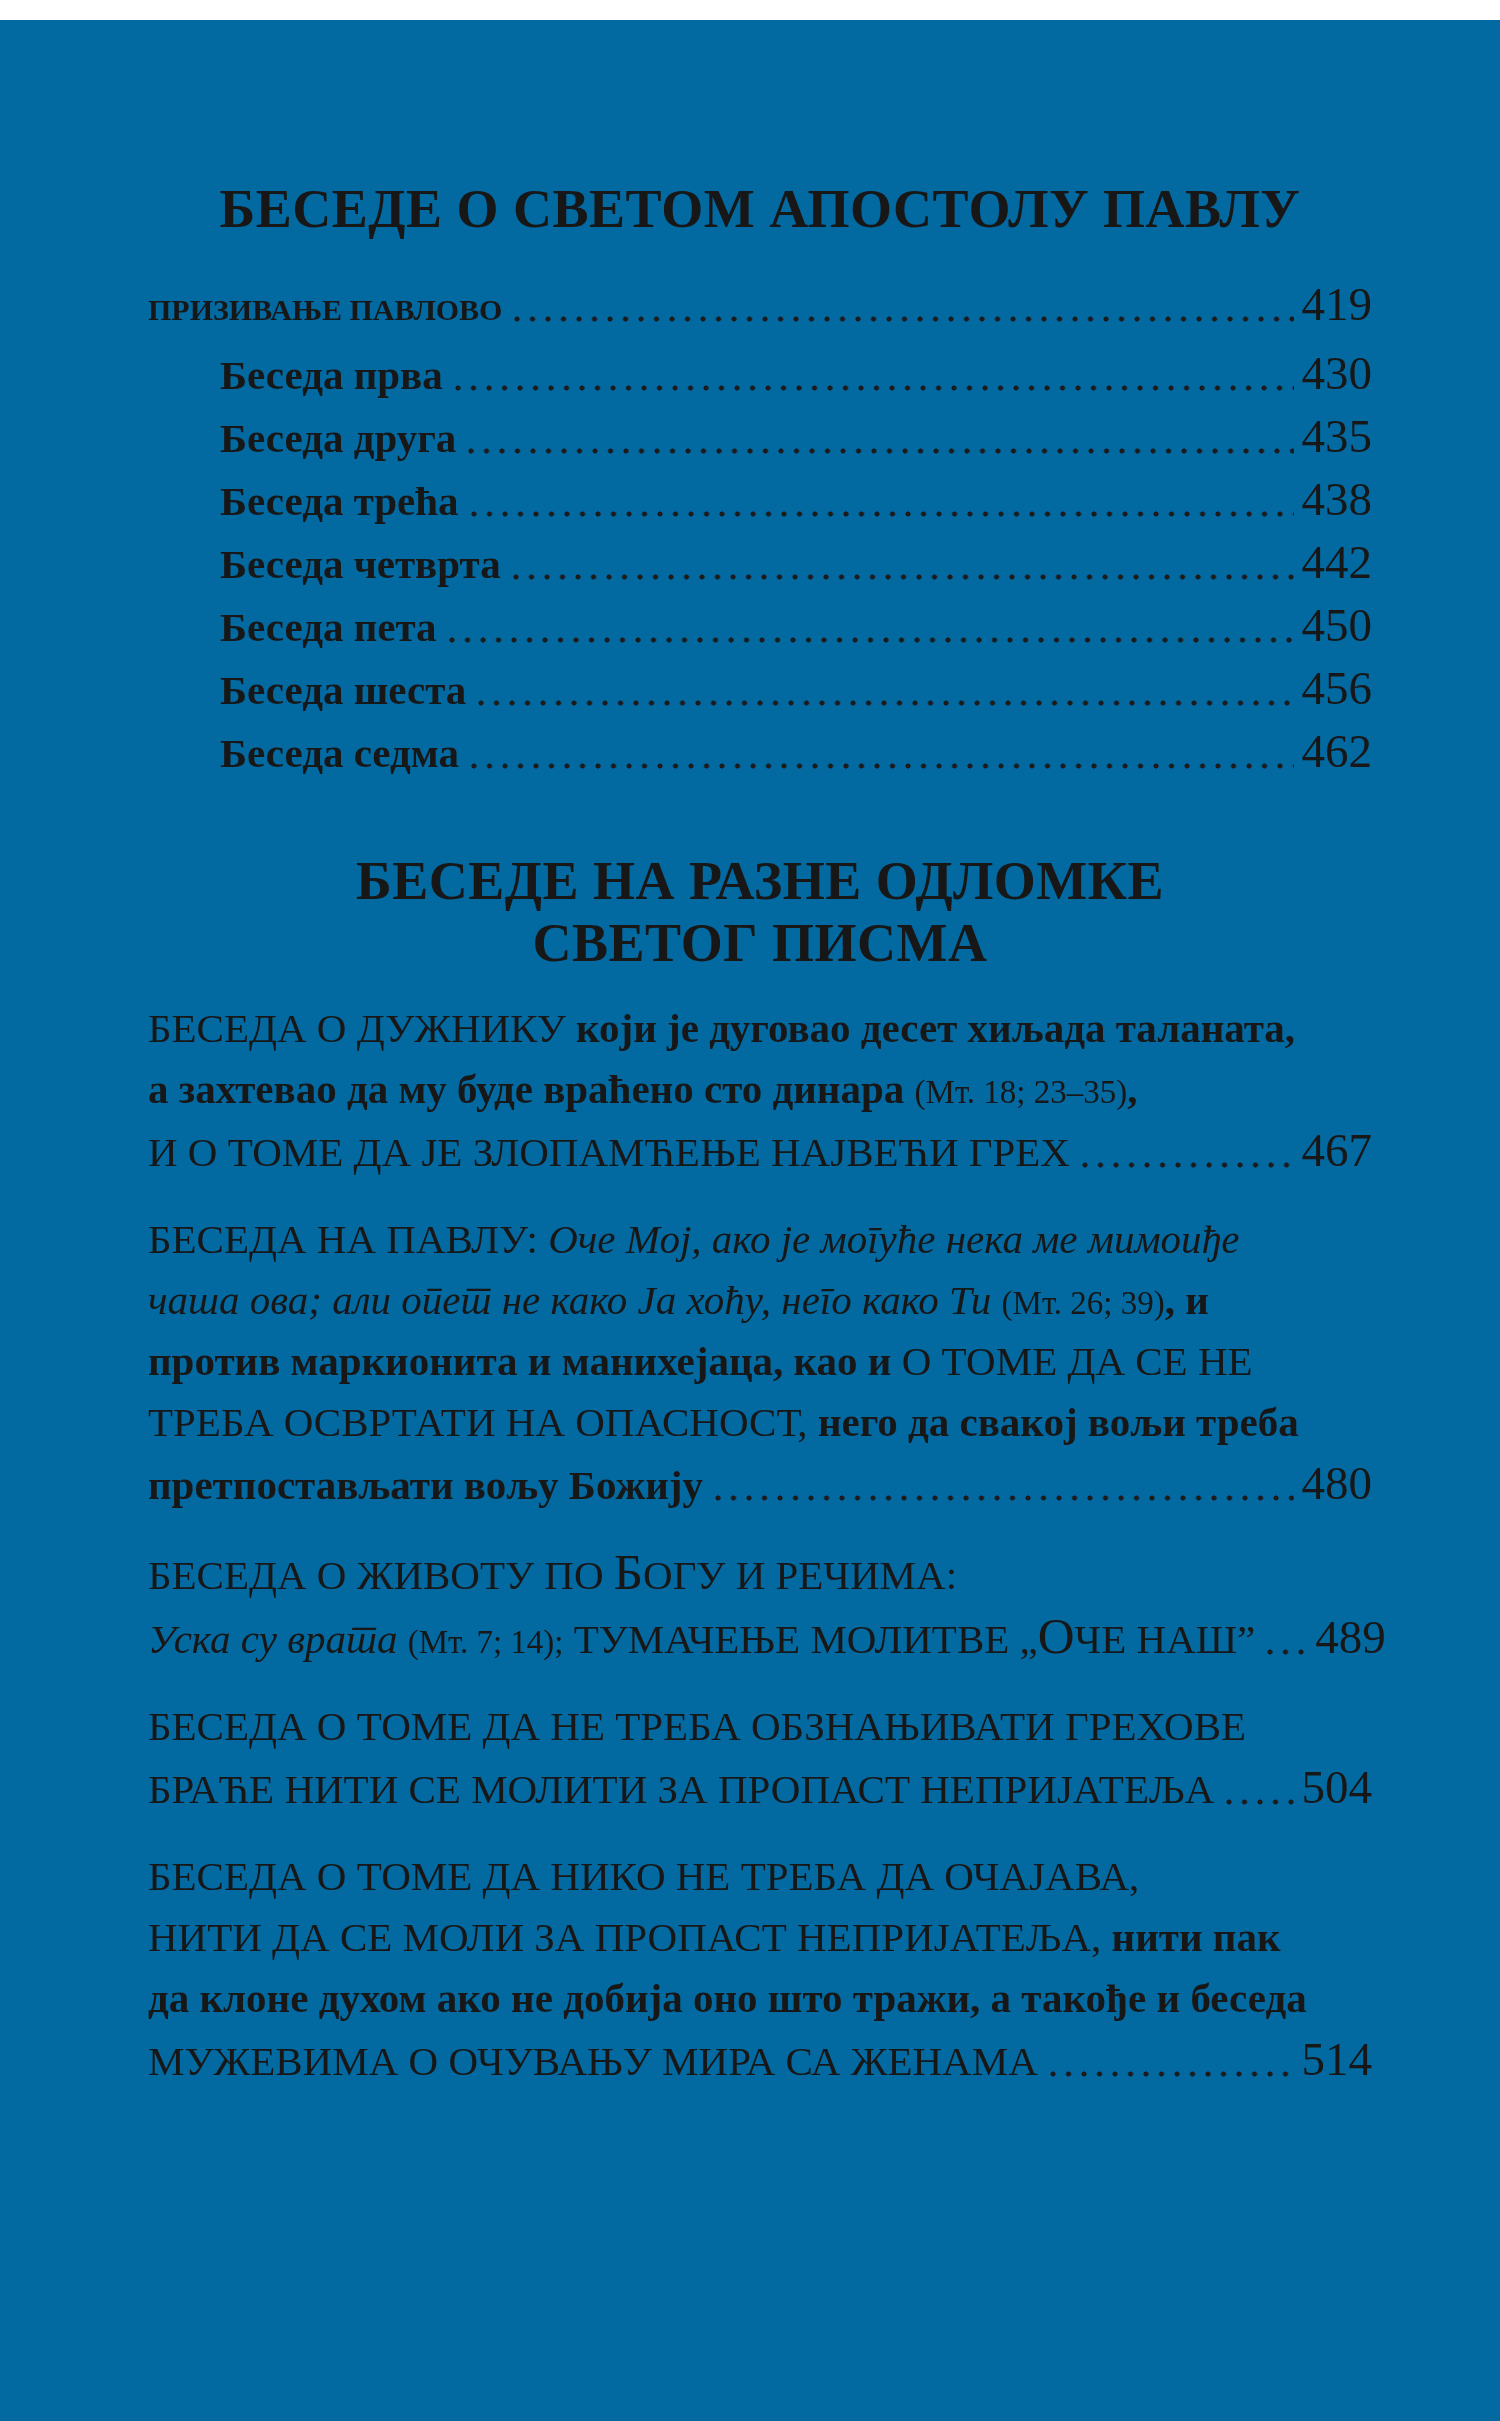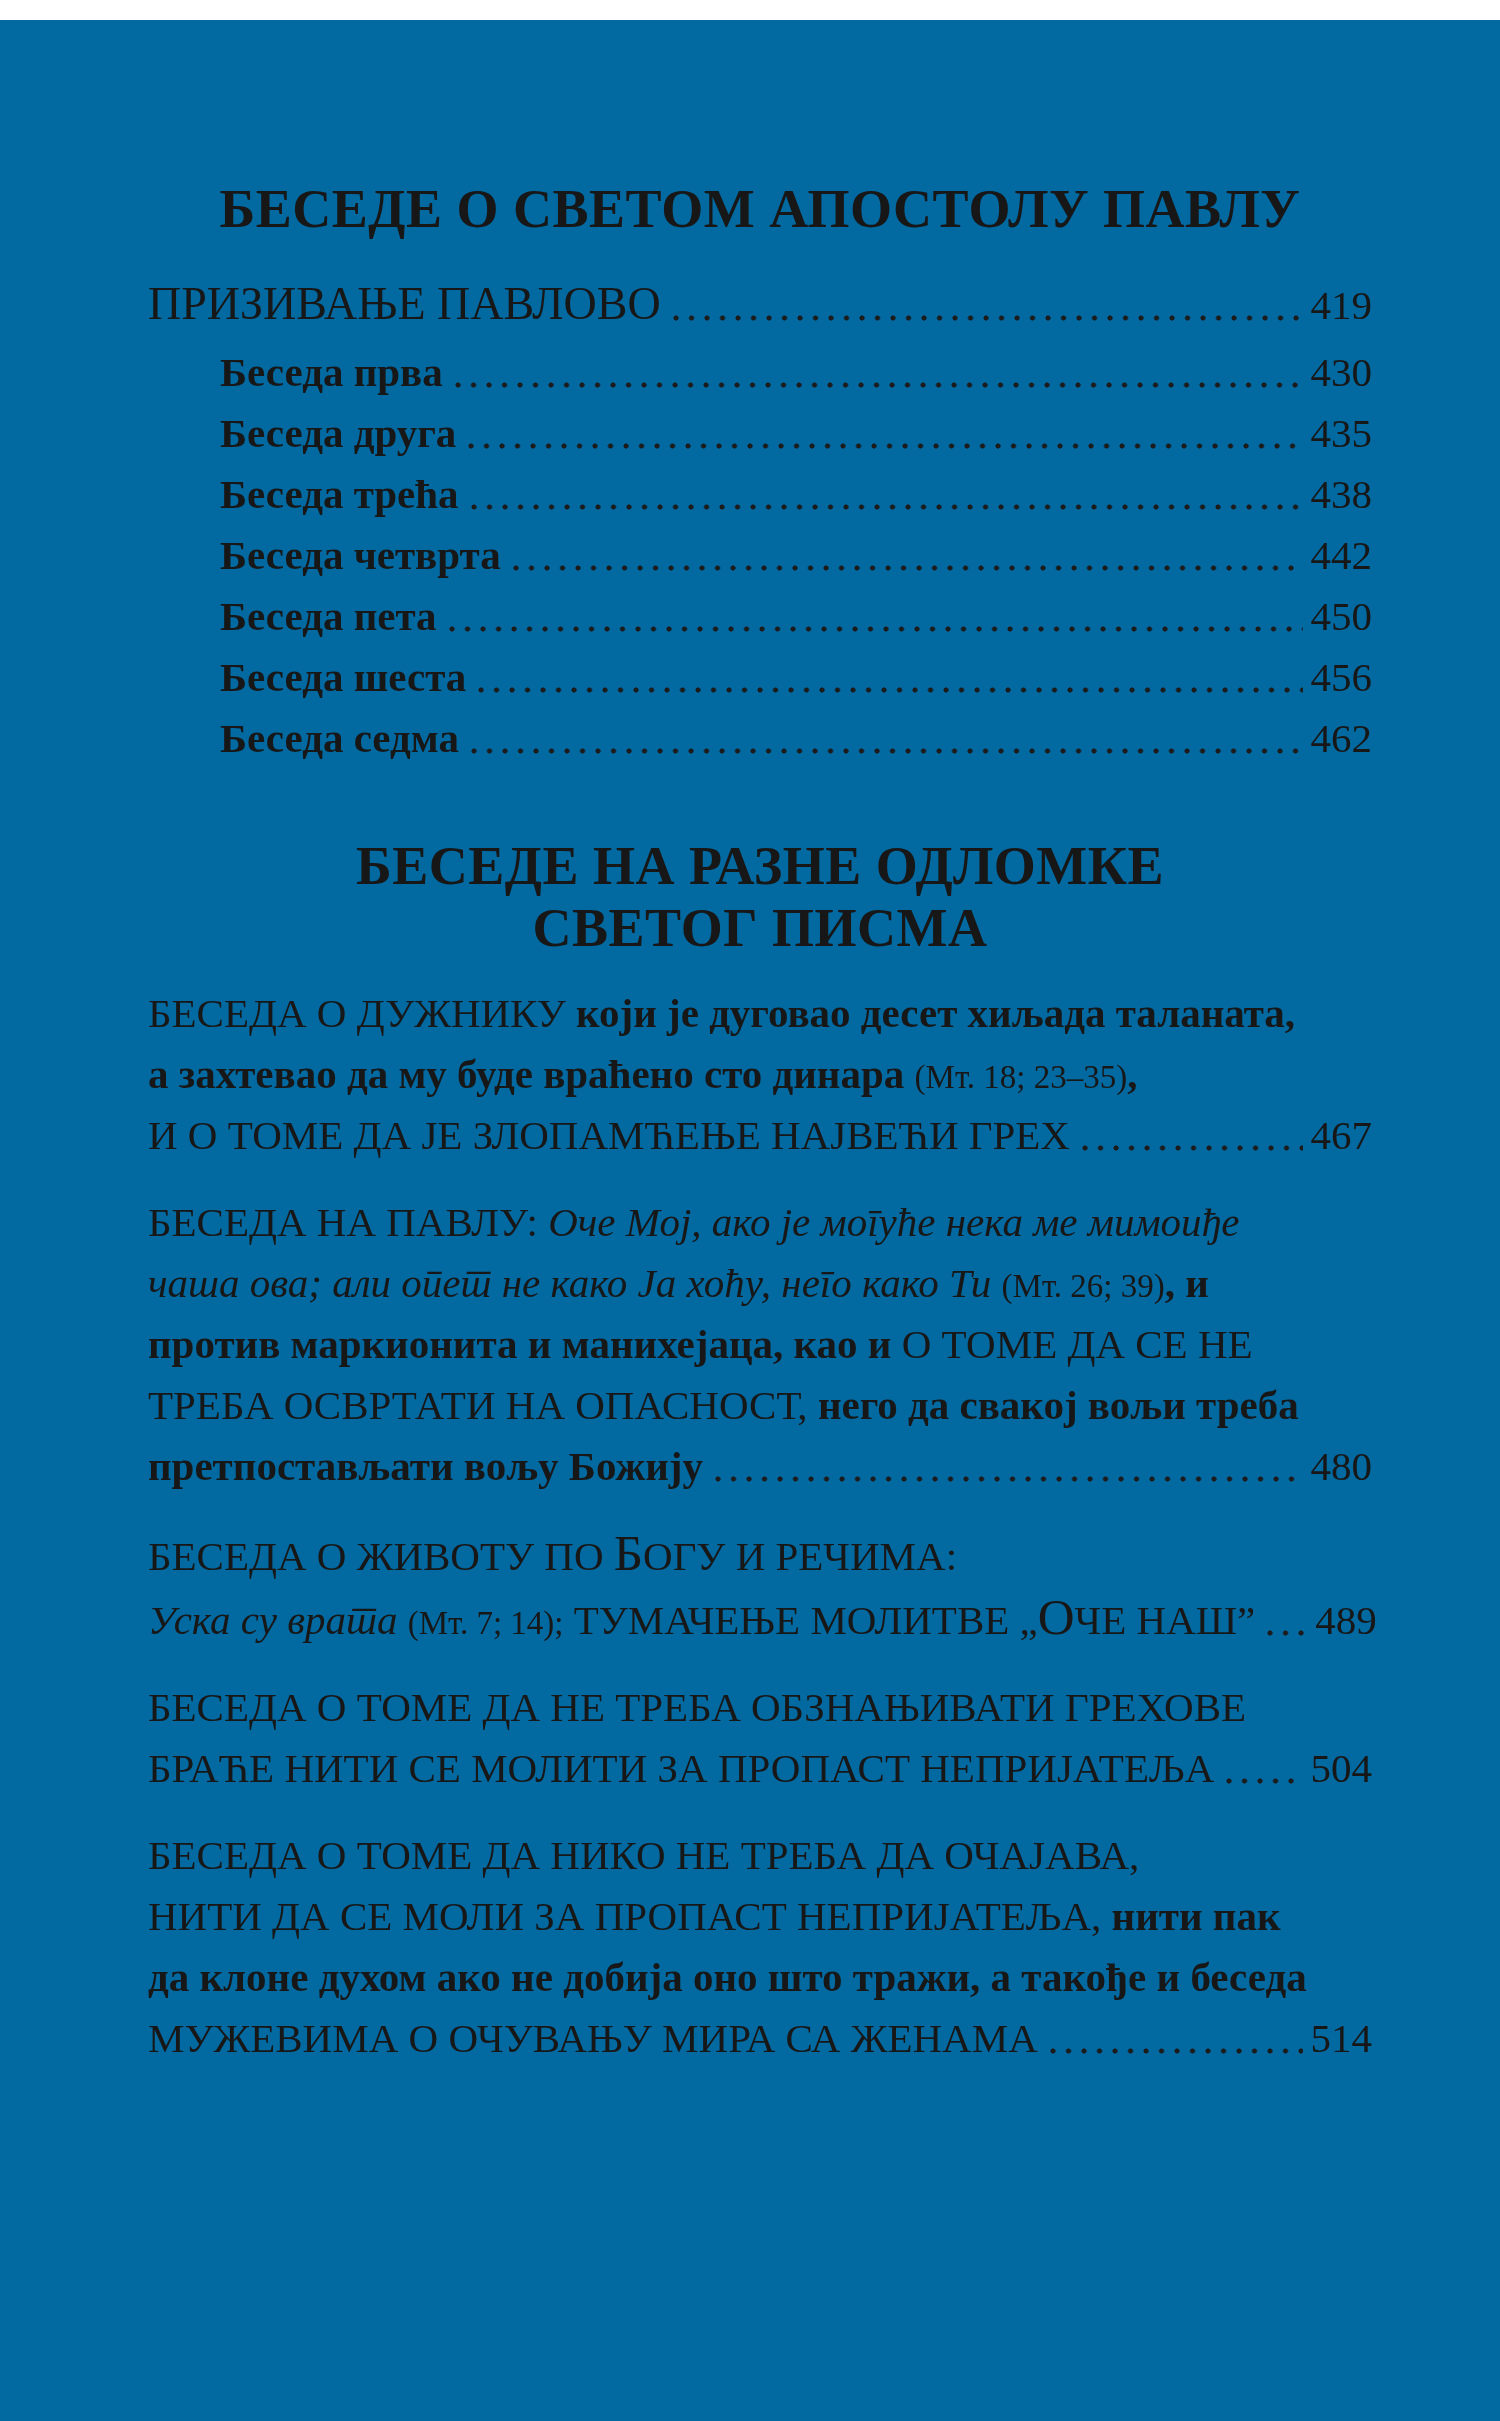--- a/index.html
+++ b/index.html
@@ -38,39 +38,39 @@
     line-height:52px;
   }
   .entry.chapter{margin-top:30px;}
   .entry.chapter + .entry.sub{margin-top:6px;}
   .entry.sub{margin-top:0;}
   .entry.sub .line{padding-left:72px;}
   .entry.para{margin-top:26px;}
 
   .txt{white-space:pre;}
   .seg{white-space:pre;}
-  .seg.hdr{font-size:46px;font-weight:normal;}
+  .seg.hdr{font-size:30px;font-weight:bold;}
   .seg.plain{font-size:41px;font-weight:bold;}
   .seg.caps{font-size:41px;}
   .seg.caps-big{font-size:51px;}
   .seg.italic{font-size:41px;font-style:italic;}
   .seg.ref{font-size:33px;}
 
   .dots{
     flex:1 1 auto;
     min-width:40px;
     height:6px;
     margin:0 8px 0 12px;
     background-image:radial-gradient(circle at 3px 3px,#1b1b1b 2.2px,transparent 2.9px);
     background-size:15.5px 6px;
     background-repeat:repeat-x;
     background-position:left bottom;
     transform:translateY(2px);
   }
-  .pnum{font-size:41px;}
+  .pnum{font-size:47px;}
 </style>
 </head>
 <body>
 
 <div class="page">
   <div class="content">
 
     <h1 class="toc-title">БЕСЕДЕ О СВЕТОМ АПОСТОЛУ ПАВЛУ</h1>
 
     <div>

